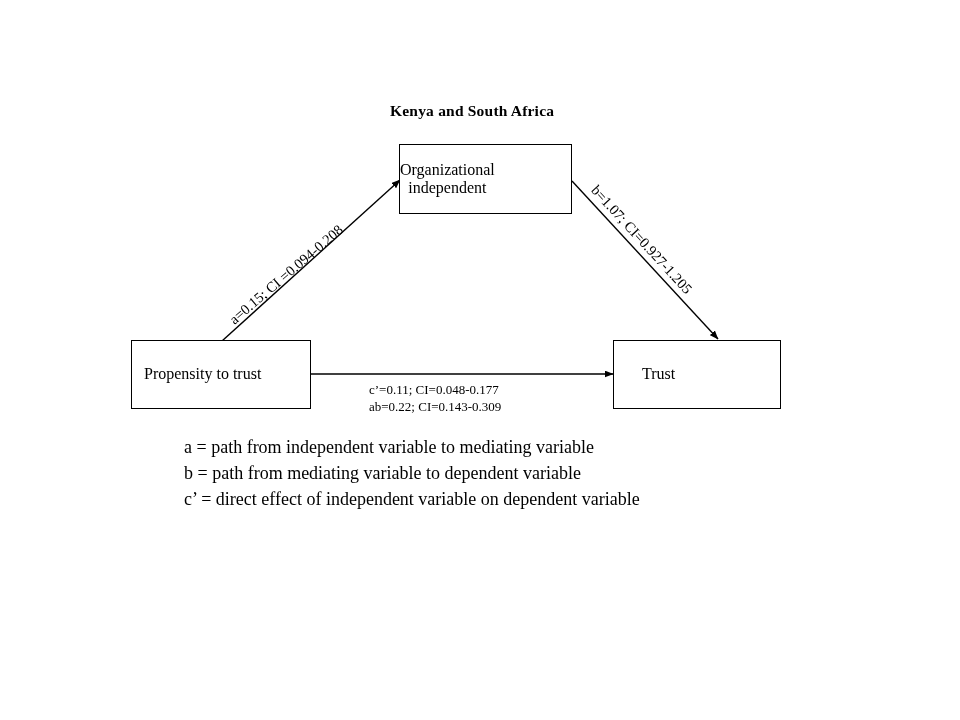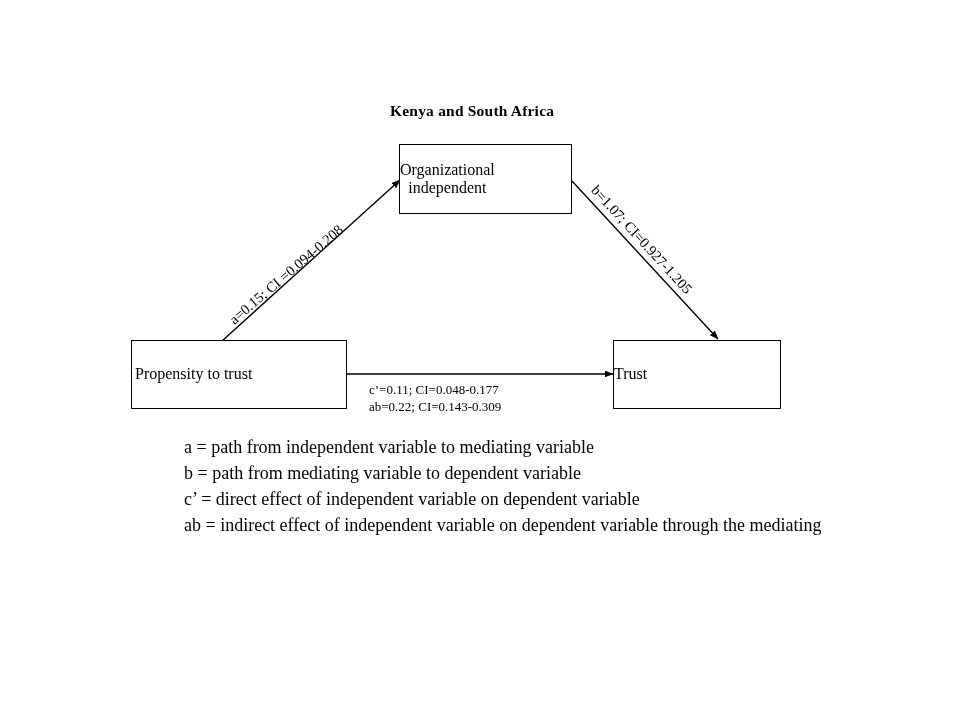--- a/index.html
+++ b/index.html
@@ -52,30 +52,31 @@
   }
   #box-mediator {
     left: 399px;
     top: 108px;
     width: 173px;
     height: 70px;
   }
   #box-independent {
     left: 131px;
     top: 304px;
-    width: 216px;
+    width: 180px;
     height: 69px;
     justify-content: flex-start;
-    padding-left: 3px;
+    padding-left: 12px;
   }
   #box-dependent {
     left: 613px;
     top: 304px;
     width: 168px;
     height: 69px;
+    padding-left: 28px;
   }
   .path-label {
     position: absolute;
     font-size: 14.5px;
     white-space: nowrap;
     transform-origin: 0 0;
   }
   #label-a {
     left: 226px;
     top: 279px;
@@ -152,16 +153,15 @@
 
   <div id="label-direct">
     <div>c’=0.11; CI=0.048-0.177</div>
     <div>ab=0.22; CI=0.143-0.309</div>
   </div>
 
   <div id="legend">
     <span class="legend-line">a = path from independent variable  to mediating  variable</span>
     <span class="legend-line">b = path from mediating  variable  to dependent variable</span>
     <span class="legend-line">c’ = direct effect of independent variable  on dependent variable</span>
-    <span class="legend-line">ab = indirect effect of independent variable  on dependent variable  through the mediating</span>
   </div>
 
 </div>
 
 </body></html>

